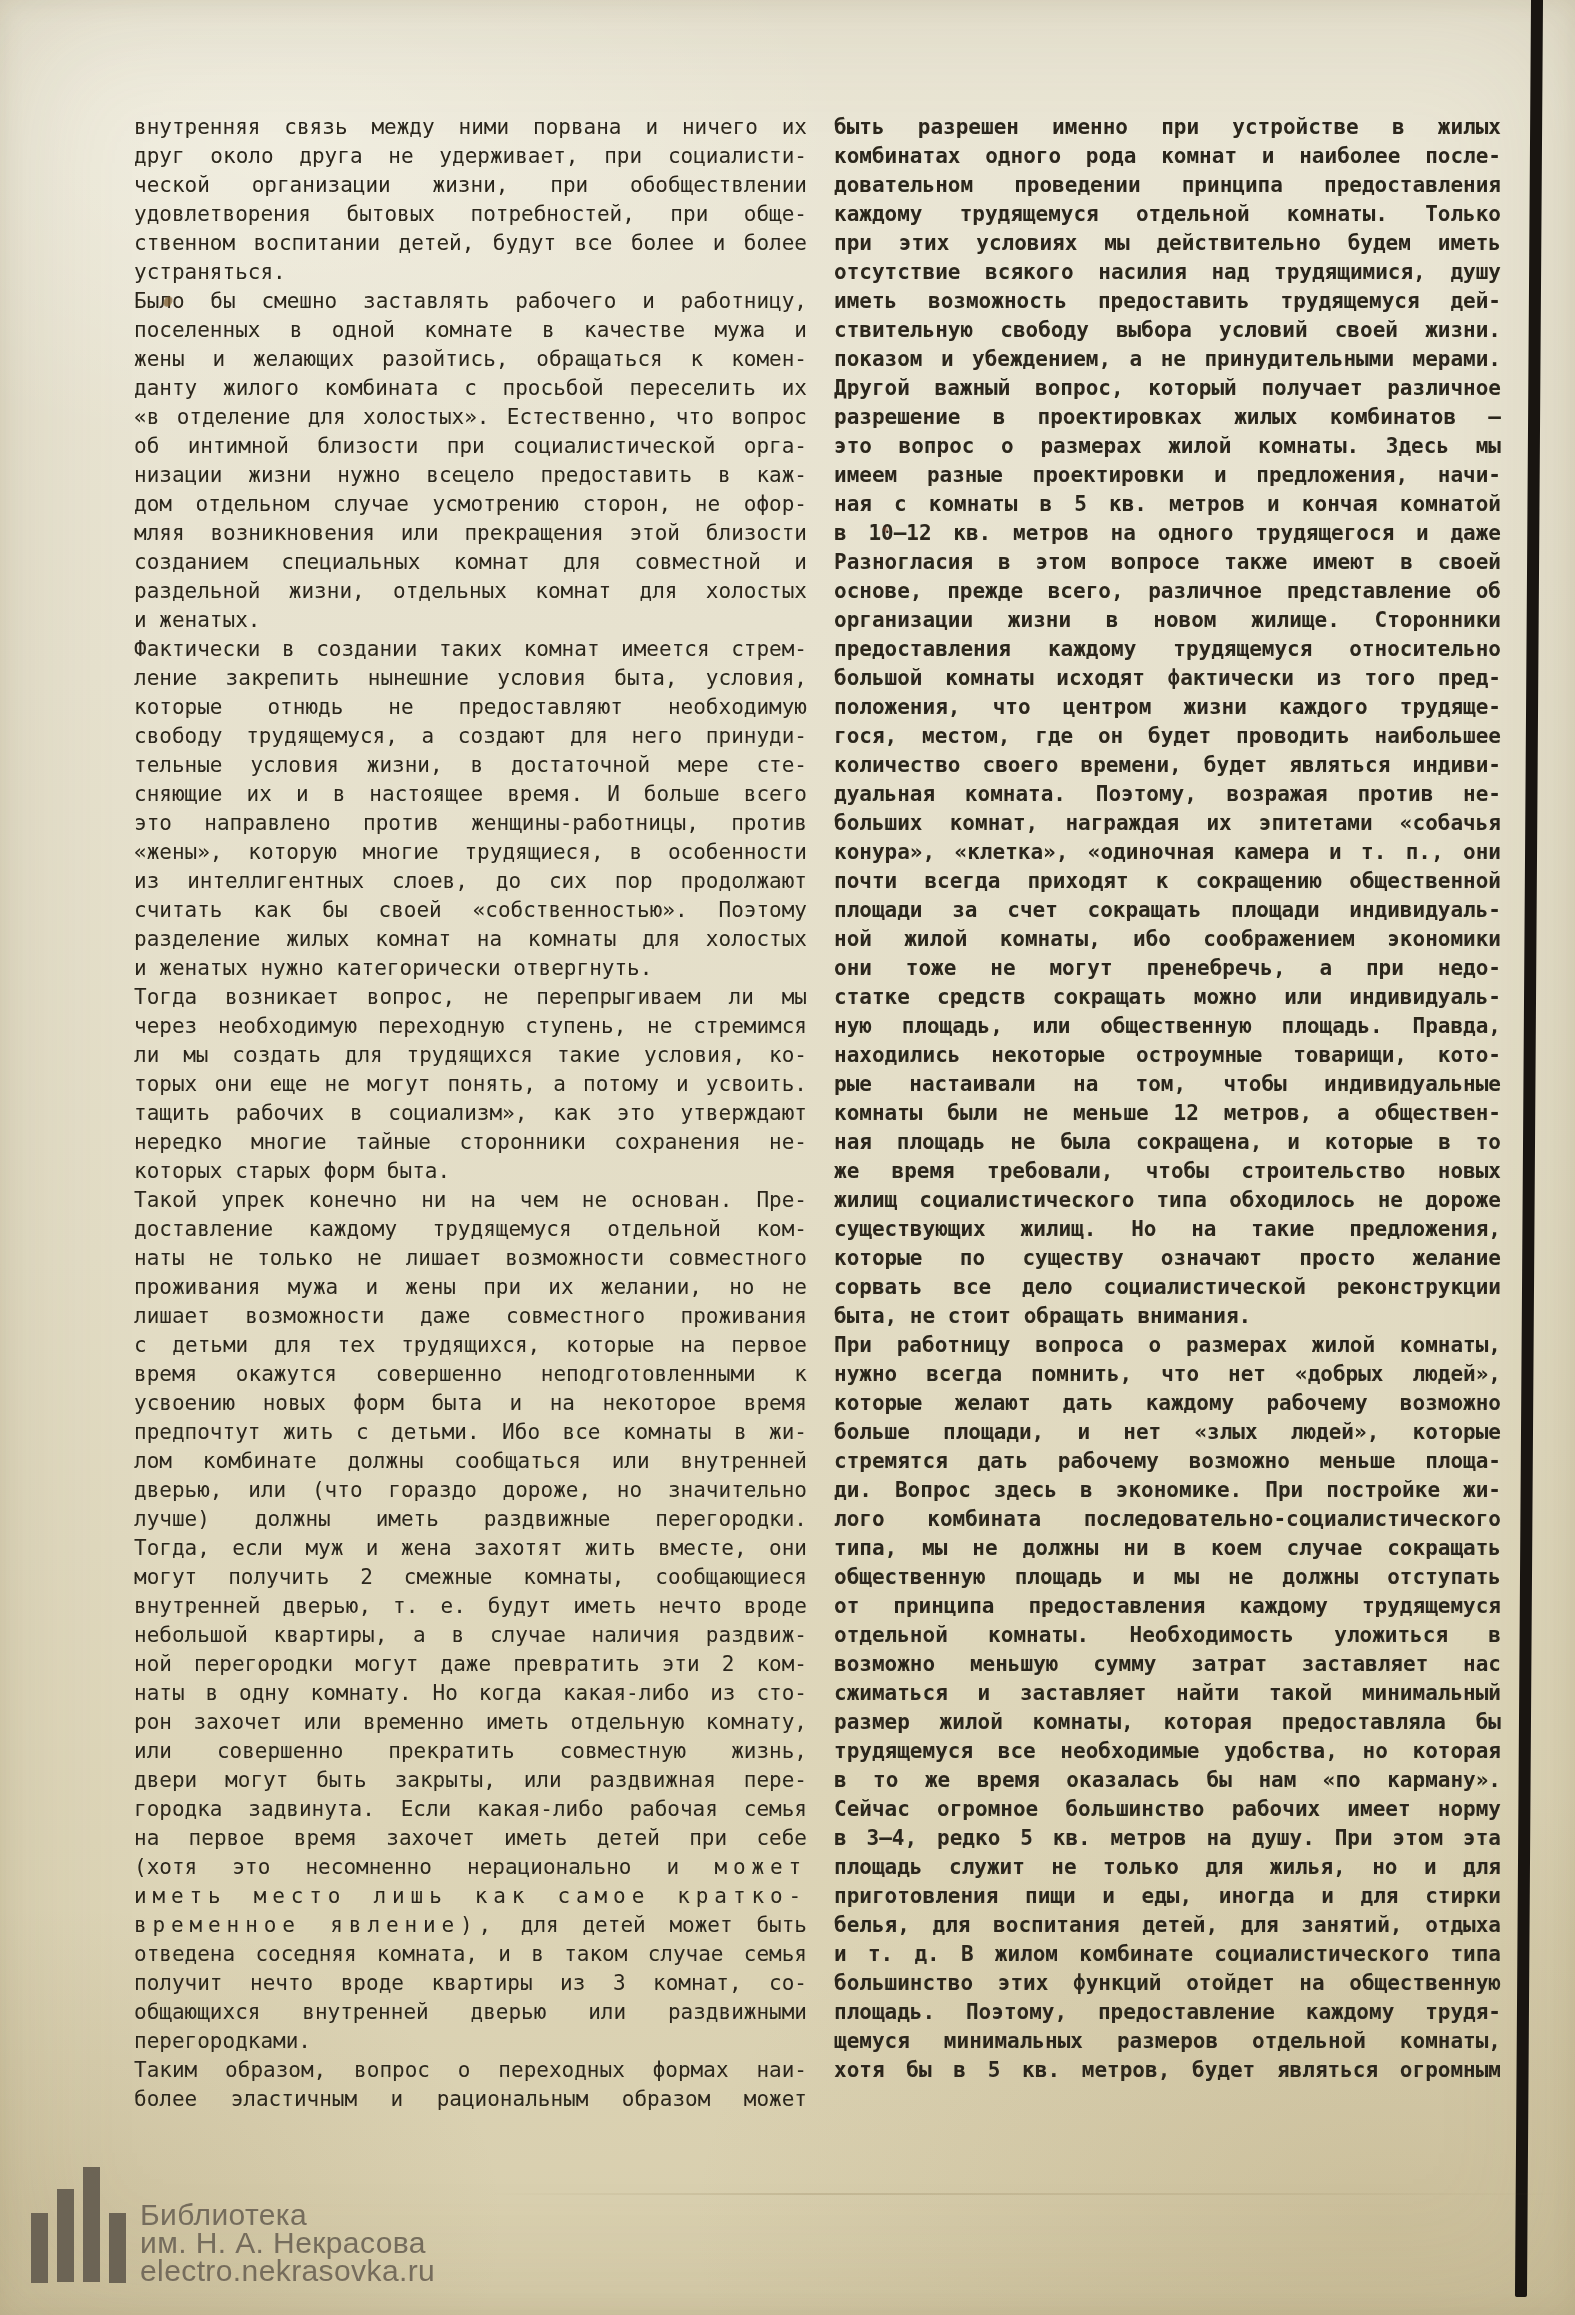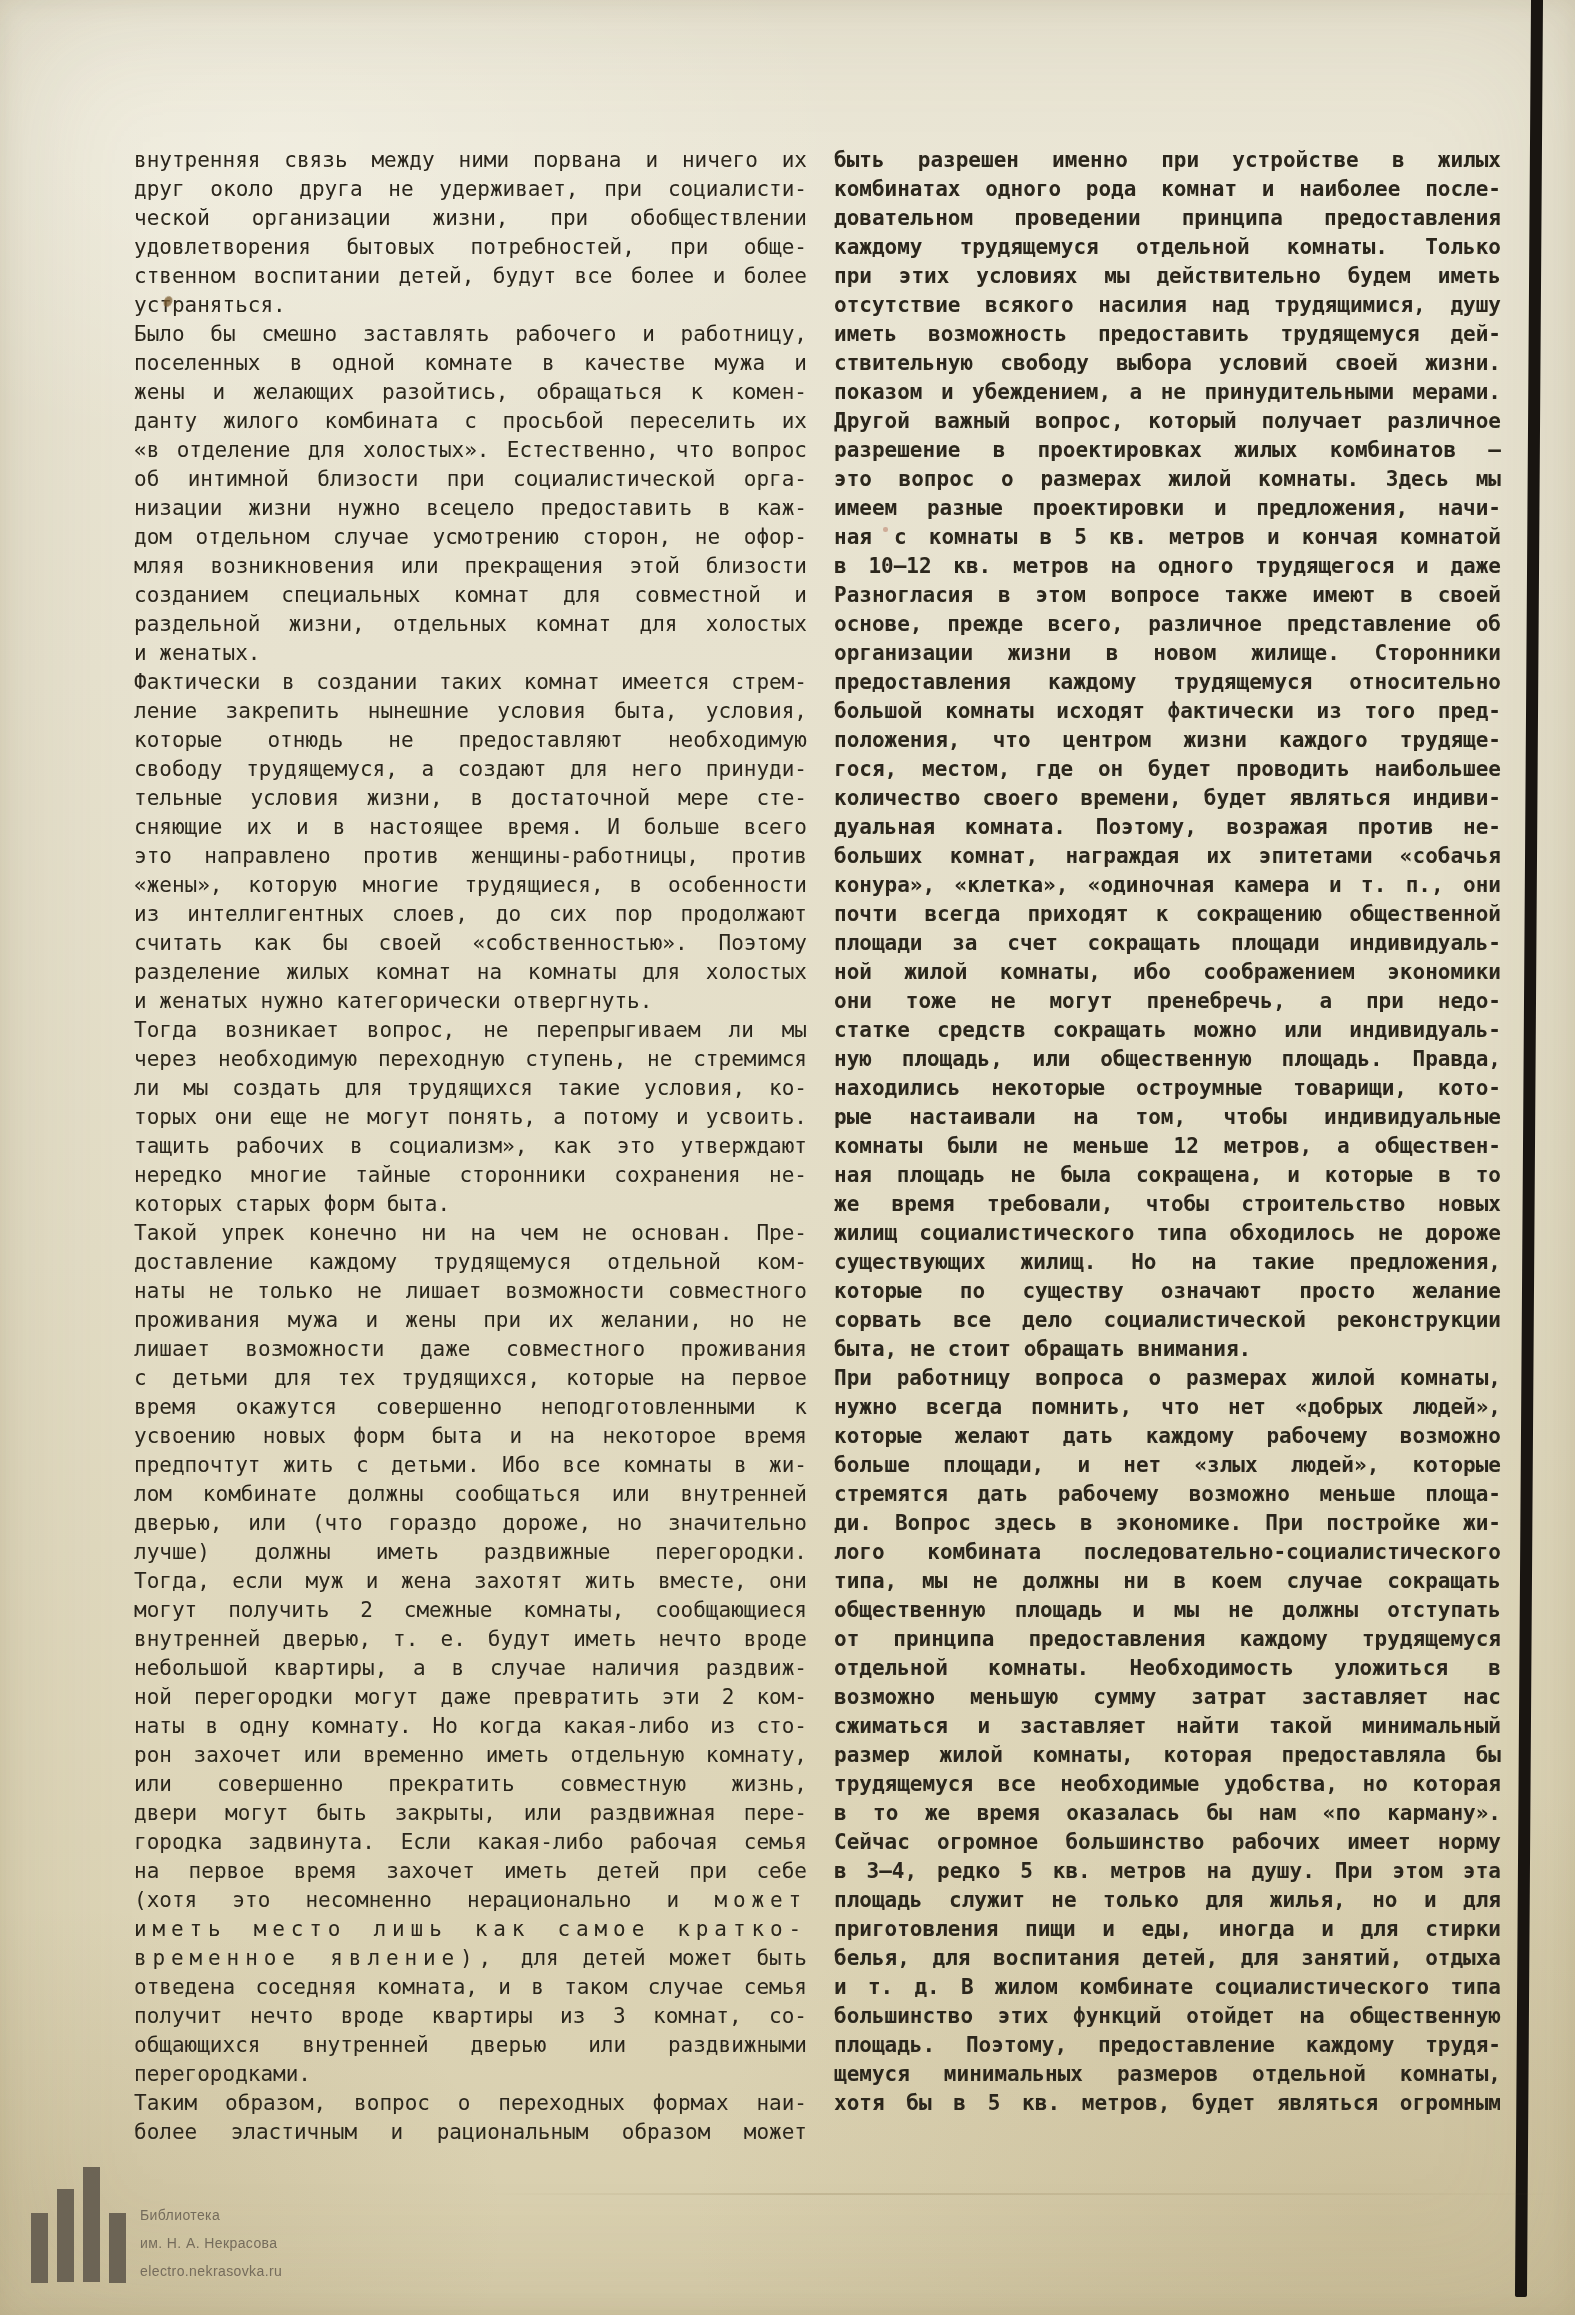--- a/index.html
+++ b/index.html
@@ -12,21 +12,20 @@
     background:
       radial-gradient(814px 452px at 18% 6%, rgba(255,255,248,0.30), rgba(255,255,248,0) 70%),
       radial-gradient(995px 633px at 88% 96%, rgba(150,128,80,0.20), rgba(150,128,80,0) 70%),
       radial-gradient(633px 452px at 4% 96%, rgba(140,118,72,0.16), rgba(140,118,72,0) 70%),
       linear-gradient(176deg,#ebe7d7 0%,#e7e2cf 28%,#e3ddc6 52%,#ddd5b8 76%,#d7cdab 100%);
     box-shadow: inset 0 0 136px rgba(118,98,55,0.18), inset 0 0 25px rgba(118,98,55,0.12);
   }
   .col{
     position:absolute;top:113px;color:var(--ink,#2b261c);
     font-size:21px;
-    margin-top:33px;
   }
   #col-left{left:134px;width:673px;}
   #col-right{left:834px;width:667px;font-weight:bold;}
   .line{
     height:29px;line-height:29px;white-space:normal;
     text-align:justify;text-align-last:justify;
     text-justify:inter-word;
   }
   .line.pe{text-align-last:left;}
   .sp{letter-spacing:.28em;}
@@ -38,21 +37,21 @@
   }
   .wm{position:absolute;left:0;top:0;width:0;height:0;}
   .wm .bar{position:absolute;background:var(--logo-bars,#6c6455);}
   .bar1{left:31px;top:2213px;width:17px;height:70px;}
   .bar2{left:57px;top:2189px;width:17px;height:93px;}
   .bar3{left:83px;top:2167px;width:17px;height:115px;}
   .bar4{left:109px;top:2213px;width:17px;height:70px;}
   .wm-text{
     position:absolute;left:140px;top:2201px;width:380px;
     font-family:"Liberation Sans","DejaVu Sans",sans-serif;
-    font-size:14px;line-height:28px;letter-spacing:0.4px;
+    font-size:30px;line-height:28px;letter-spacing:0.4px;
     color:var(--logo-text,#756c5c);
   }
   .speck1{
     position:absolute;left:164px;top:296px;width:8.1px;height:11px;border-radius:50%;
     background:rgba(123,92,48,0.75);filter:blur(0.5px);transform:rotate(25deg);
   }
   .speck2{
     position:absolute;left:883px;top:527px;width:4.5px;height:4.5px;border-radius:50%;
     background:rgba(160,70,45,0.35);
   }

